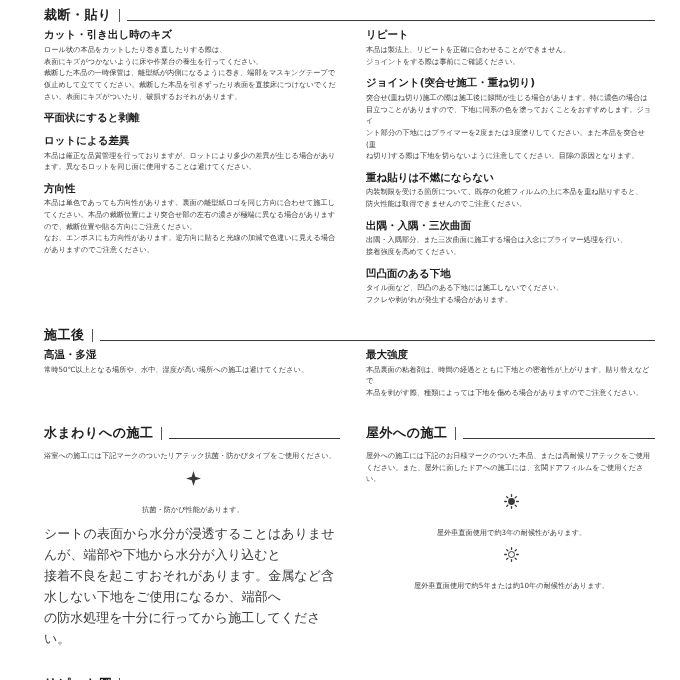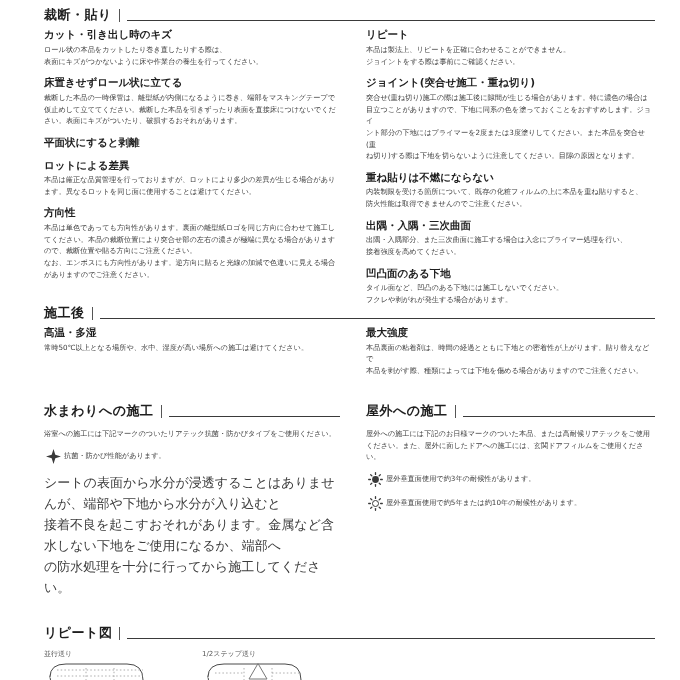--- a/index.html
+++ b/index.html
@@ -17,25 +17,25 @@
   .sec-line { flex:1; border-bottom:1.6px solid #3a3a3a; margin:0 0 1px 7px; }
 
   .cols { display:flex; gap:26px;justify-content:flex-end; }
   .col { width:296px; }
   .col-r { flex:1; }
 
   .block h3 { margin:9px 0 2px; font-size:10.5px; font-weight:bold; color:#1e1e1e; line-height:1.3; }
   .block:first-child h3 { margin-top:6px; }
   .block p { margin:0; font-size:7.2px; line-height:1.62; white-space:pre-line; color:#3c3c3c; }
 
-  .sec-after { }
+  .sec-after { margin-top:22px; }
   .half-row { display:flex; gap:26px; margin-top:27px; }
   .half { display:flex; flex-direction:column; }
   .half .intro { margin:10px 0 0; font-size:7.2px; line-height:1.62; white-space:pre-line; }
-  .mark-row { display:flex; align-items:center; gap:3px; margin:9px 0 0 2px; }
+  .mark-row { display:flex; align-items:center; gap:19px; margin:9px 0 0 2px;flex-direction:column; }
   .mark-row .mlabel { font-size:7.2px; }
   .note { margin:8px 0 0; font-size:13px; line-height:1.62; white-space:pre-line; }
 
   .sec-repeat { margin-top:28px; }
   .repeat-row { display:flex; margin-top:8px; }
   .diagram { width:158px; }
   .diagram-label { font-size:7px; color:#555; height:13px; line-height:13px; }
   .repeat-note { flex:1; margin-left:8px; padding-top:27px; font-size:7.2px; line-height:1.62; white-space:pre-line; }
   svg text { font-family:"DejaVu Sans", sans-serif; font-size:6.5px; fill:#555; }
 </style>
@@ -51,21 +51,20 @@
       <span class="sec-line"></span>
     </div>
     <div class="cols">
       <div class="col">
         <div class="block">
           <h3>カット・引き出し時のキズ</h3>
           <p>ロール状の本品をカットしたり巻き直したりする際は、
 表面にキズがつかないように床や作業台の養生を行ってください。</p>
         </div>
         <div class="block">
-          <h3>床置きせずロール状に立てる</h3>
           <p>裁断した本品の一時保管は、離型紙が内側になるように巻き、端部をマスキングテープで
 仮止めして立ててください。裁断した本品を引きずったり表面を直接床につけないでくだ
 さい。表面にキズがついたり、破損するおそれがあります。</p>
         </div>
         <div class="block">
           <h3>平面状にすると剥離</h3>
         </div>
         <div class="block">
           <h3>ロットによる差異</h3>
           <p>本品は厳正な品質管理を行っておりますが、ロットにより多少の差異が生じる場合があり

